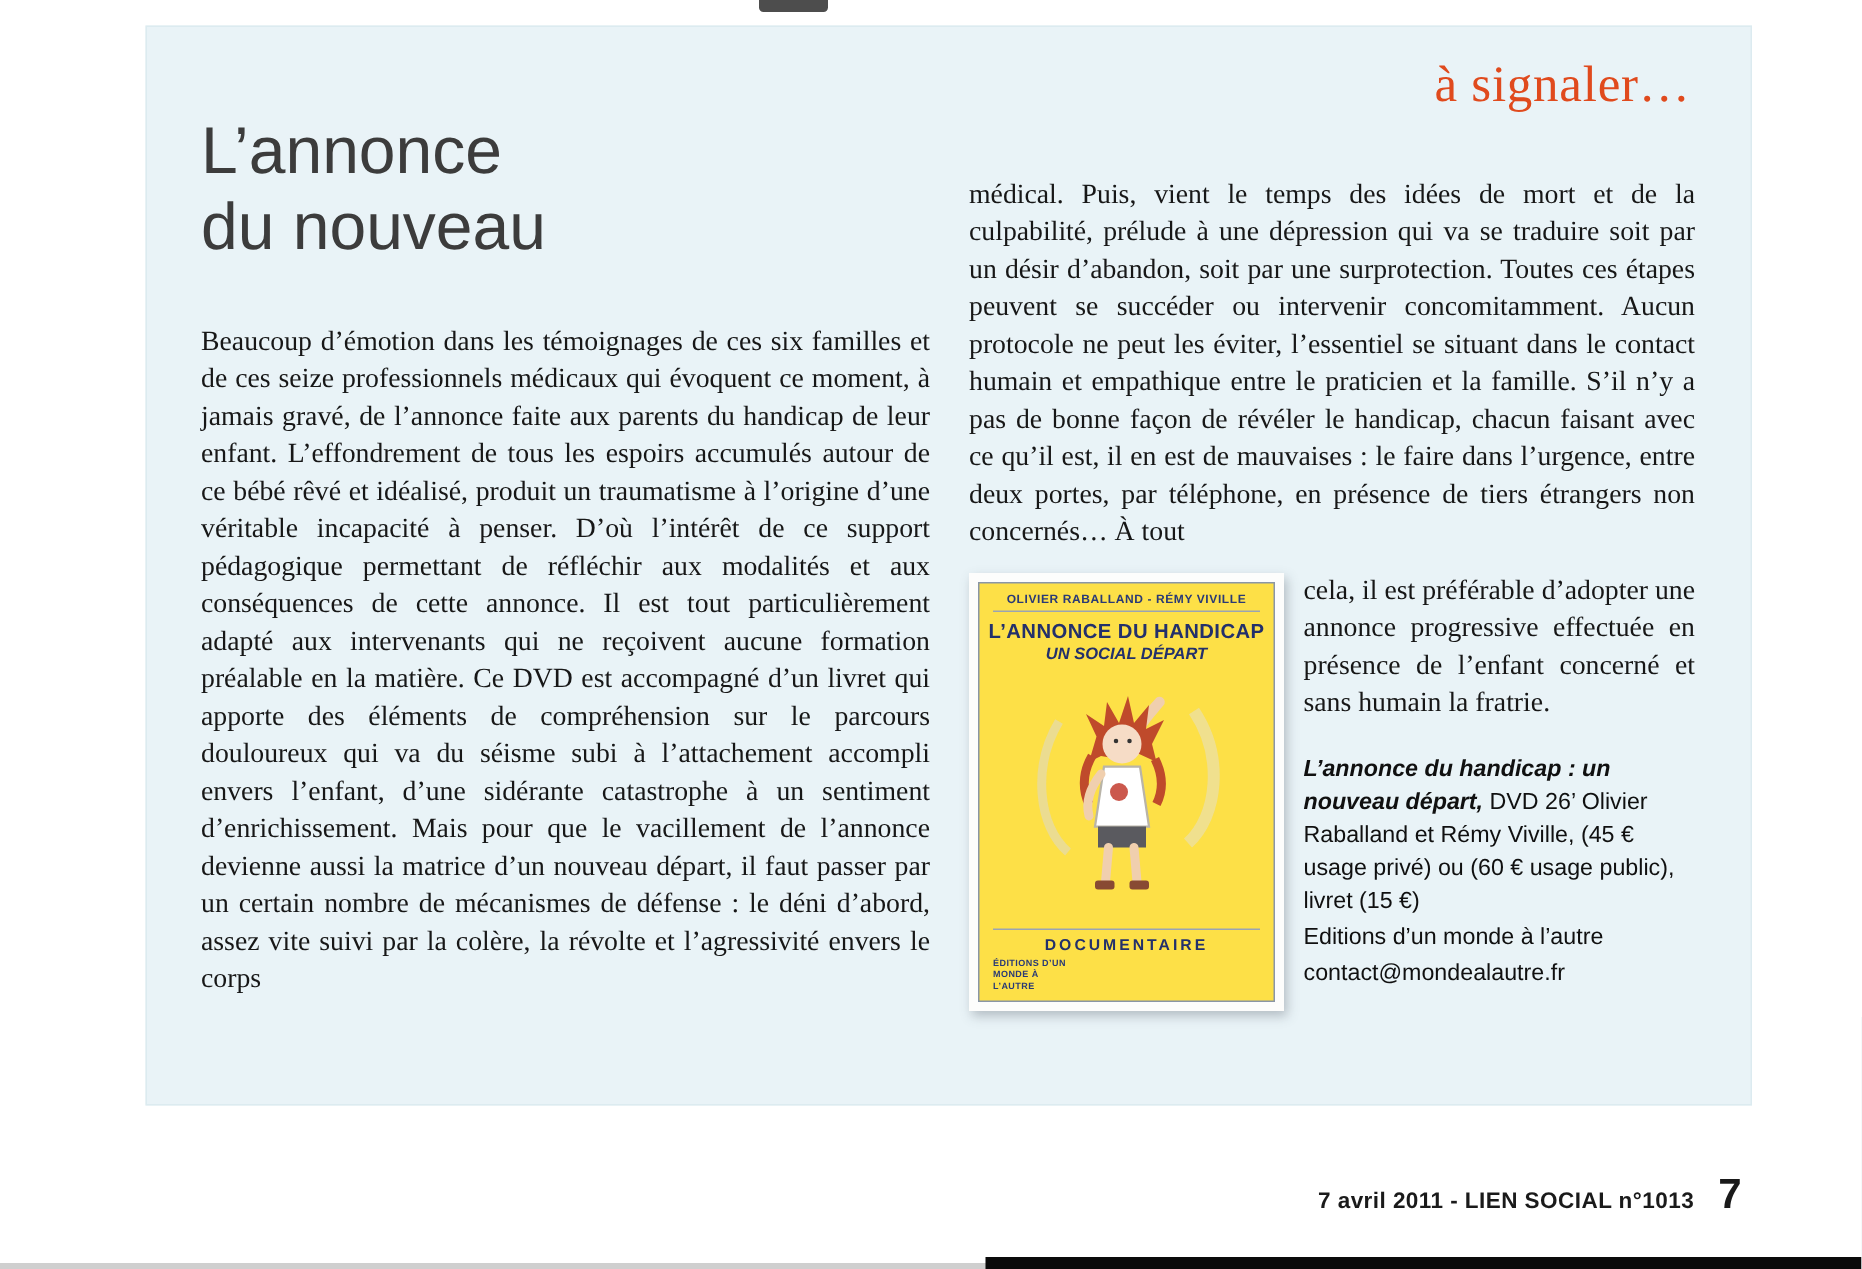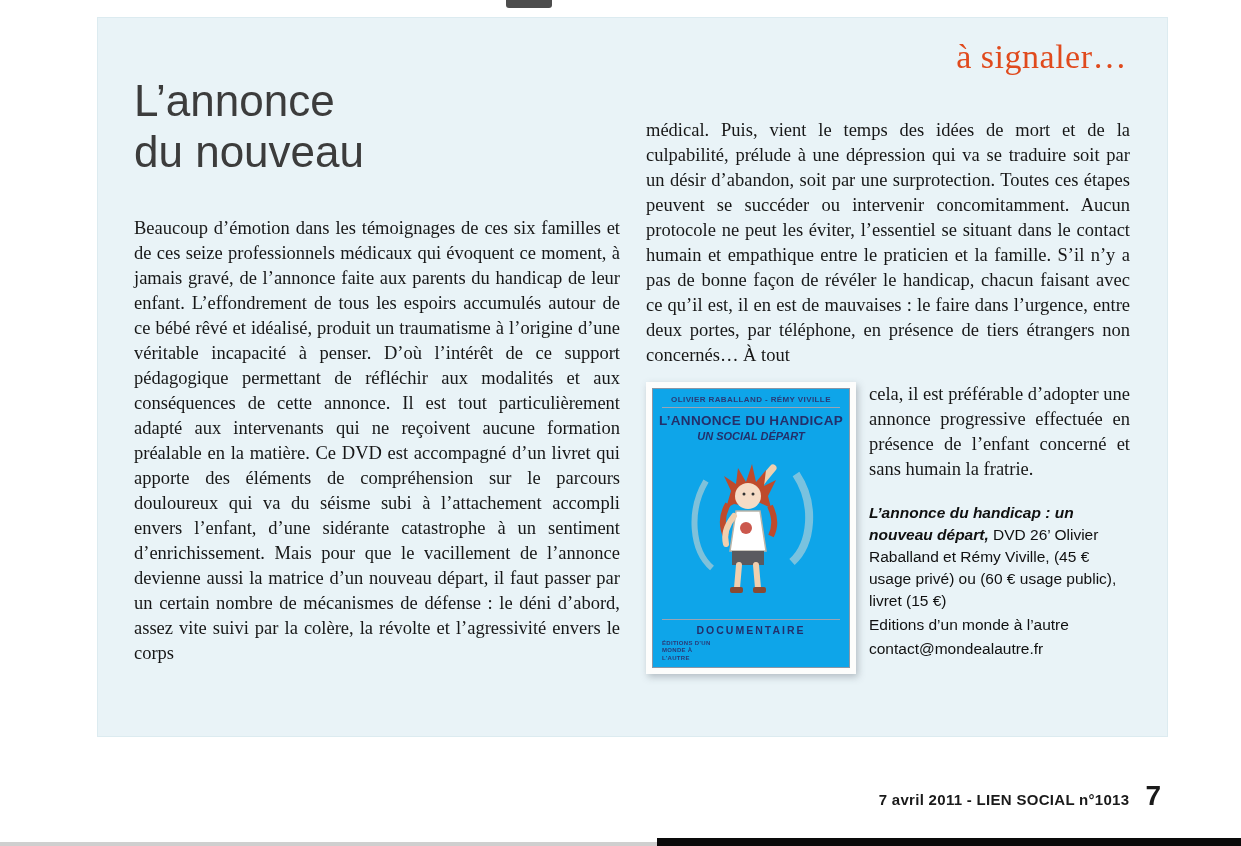--- a/index.html
+++ b/index.html
@@ -30,21 +30,21 @@
     color:#171717;margin:0;
   }
   .media-row{display:flex;margin-top:14px;gap:13px;align-items:flex-start;}
   .dvd{
     flex:0 0 210px;width:210px;height:292px;box-sizing:border-box;
     background:#fdfdfc;padding:6px;
     box-shadow:2px 3px 7px rgba(80,90,100,.35);
   }
   .dvd-inner{
     height:100%;box-sizing:border-box;border:1px solid #8a96a6;
-    background:#0ea5e9;display:flex;flex-direction:column;align-items:center;
+    background:#fde047;display:flex;flex-direction:column;align-items:center;
     padding:6px 5px 4px 5px;position:relative;
   }
   .dvd-authors{
     font-size:8px;font-weight:bold;color:#2a3a76;letter-spacing:.4px;
     text-transform:uppercase;text-align:center;
     border-bottom:1px solid #9aa4b4;padding-bottom:3px;width:96%;
   }
   .dvd-title{
     margin-top:5px;font-size:13.5px;font-weight:bold;color:#23306b;
     text-align:center;letter-spacing:.3px;

